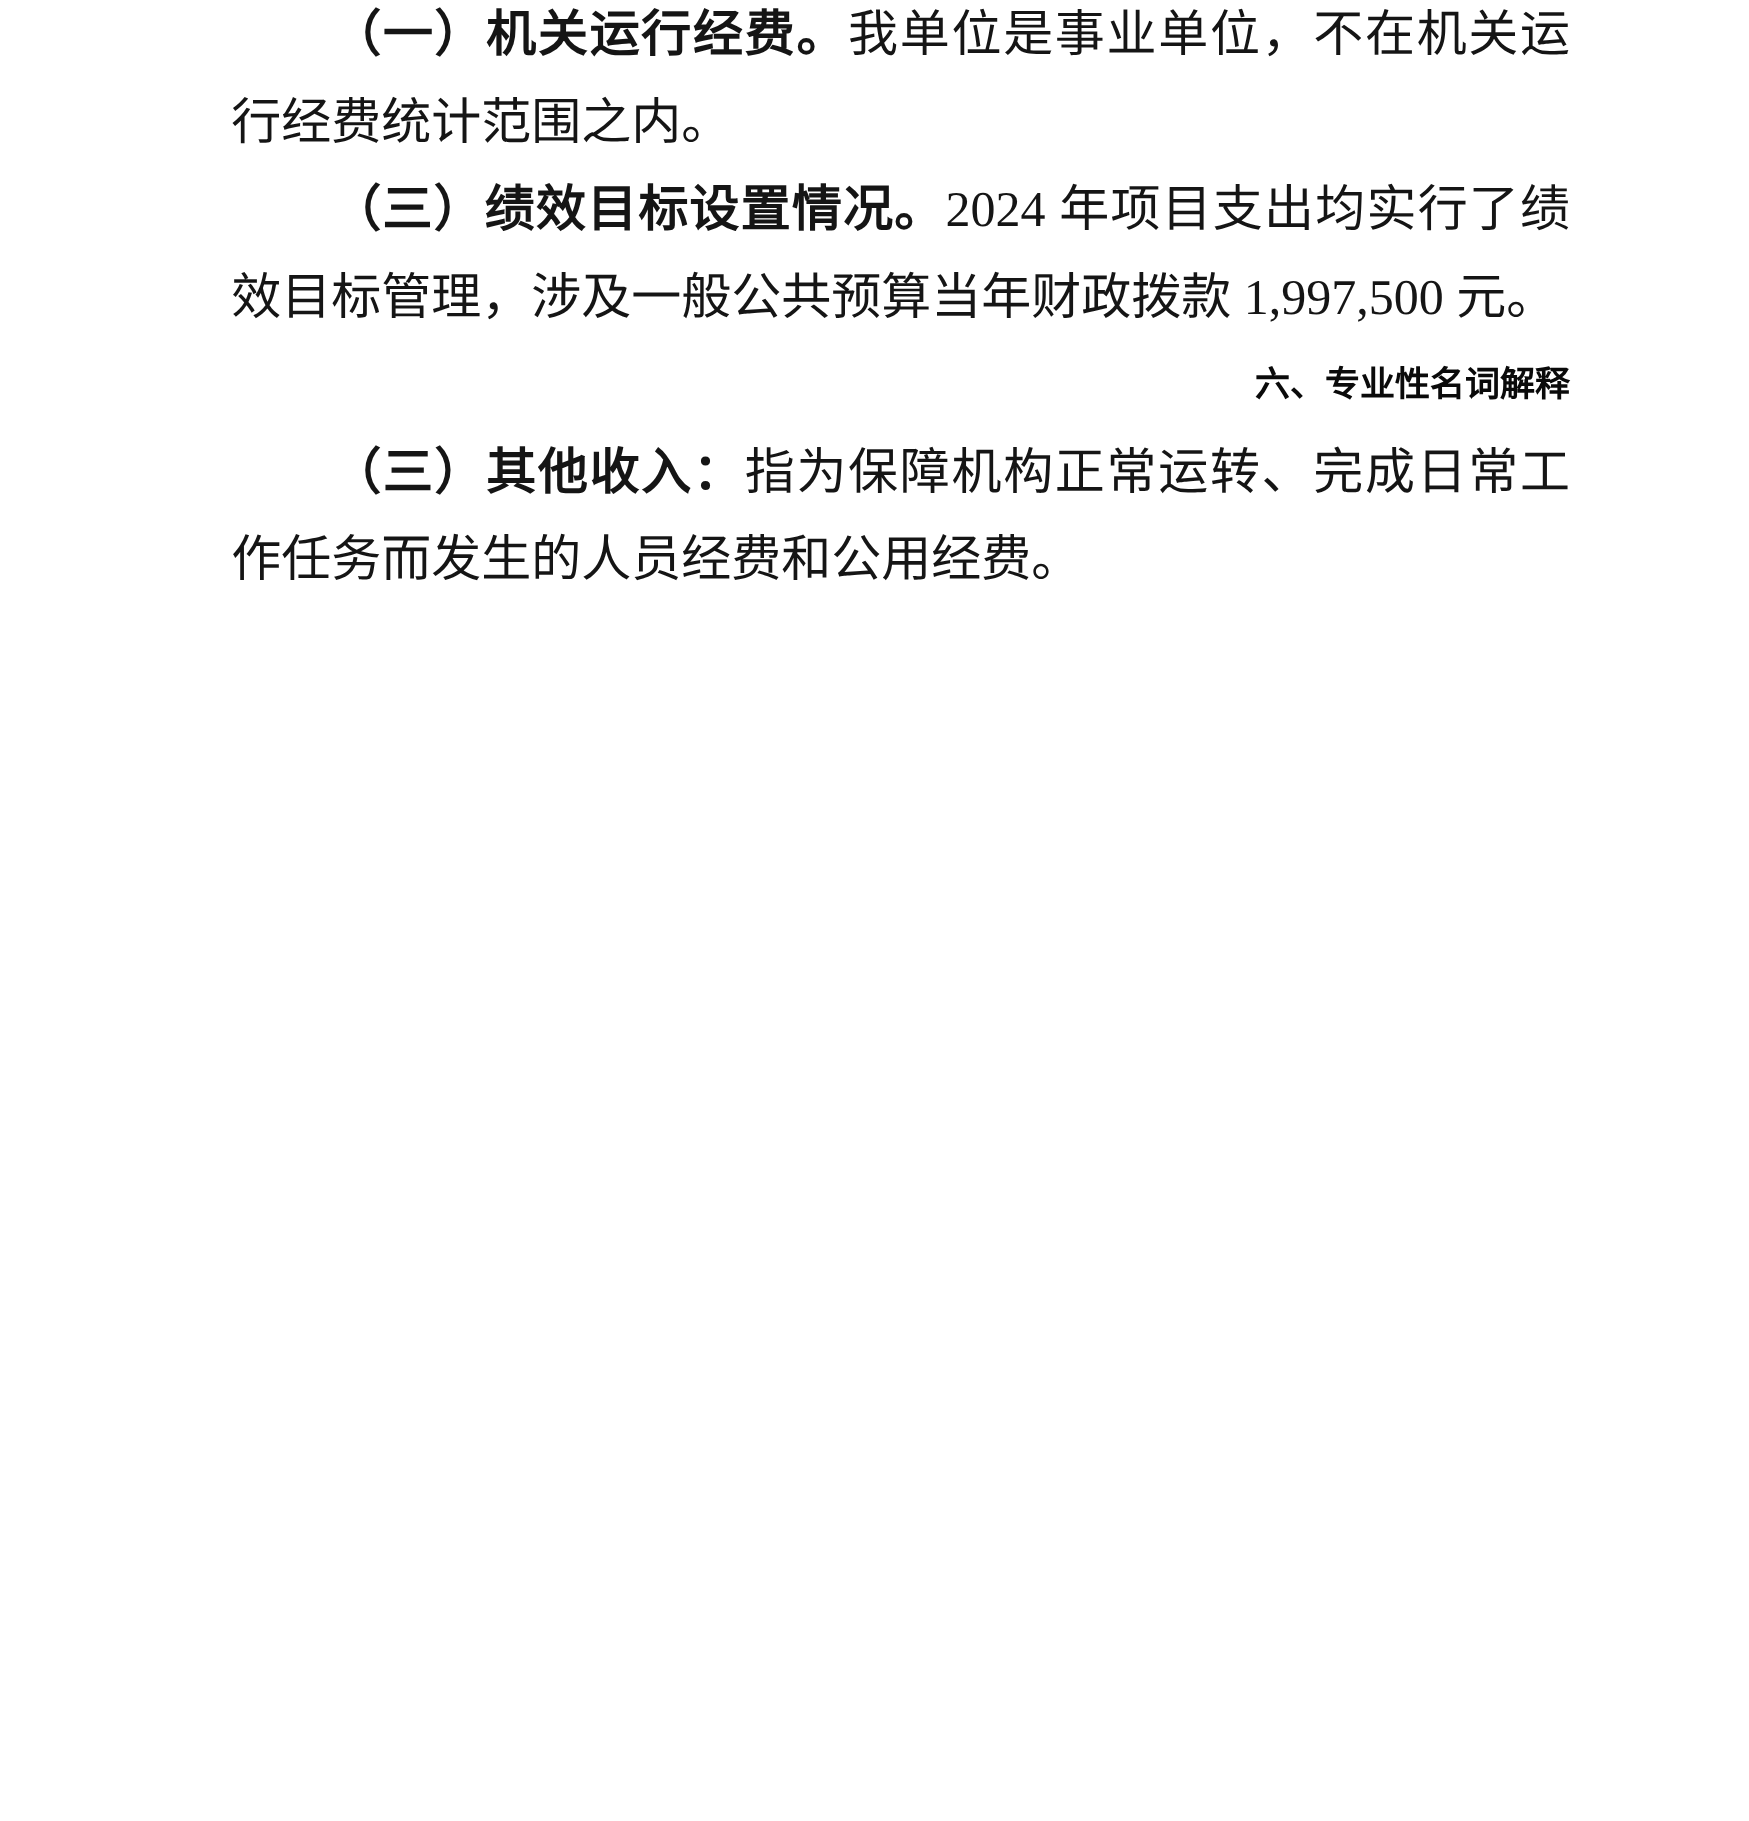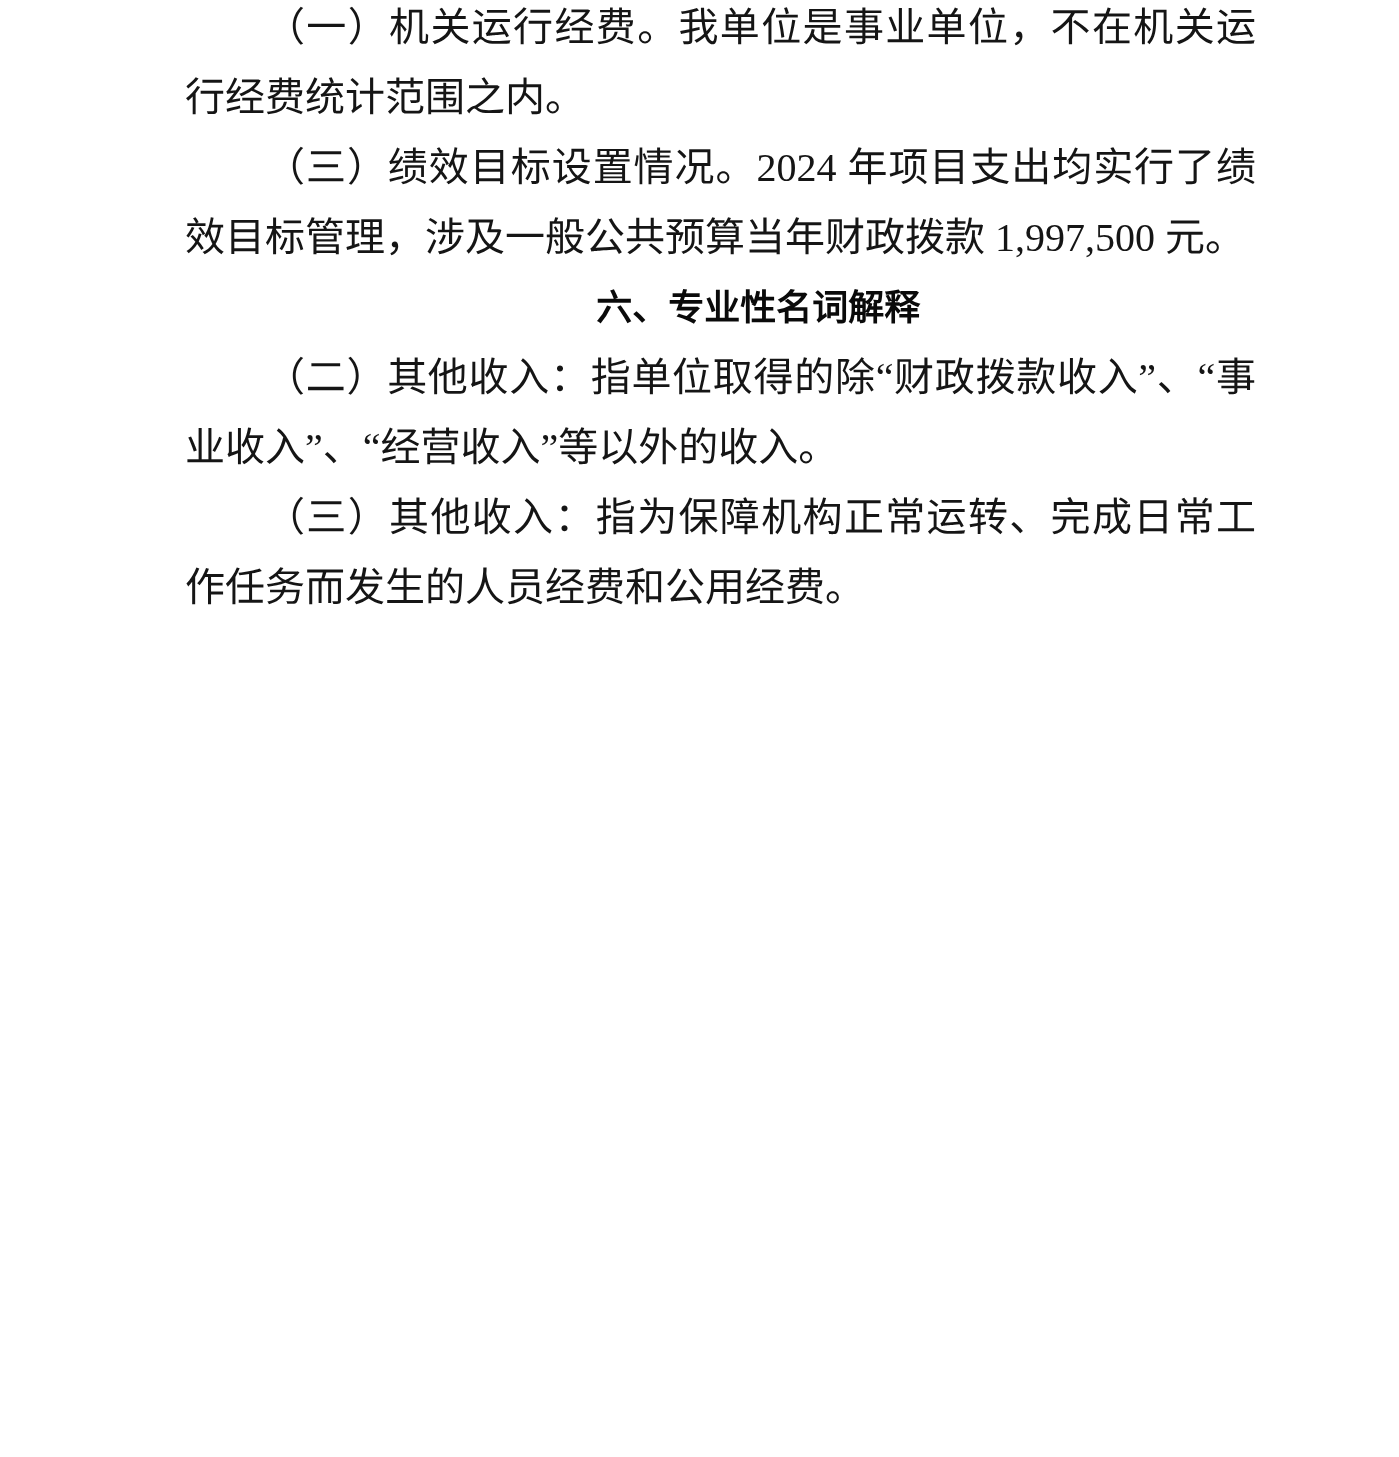--- a/index.html
+++ b/index.html
@@ -23,36 +23,35 @@
     line-height: 70px;
     color: #151515;
     text-align: justify;
   }
   p.para {
     margin: 0;
     padding: 0;
     text-indent: 2em;
   }
   p.para .lead {
-    font-weight: normal;
+    font-weight: bold;
   }
   h2.heading {
     margin: 0;
     padding: 0;
     text-indent: 2.1em;
     font-family: "Liberation Sans", "DejaVu Sans", sans-serif;
     font-weight: bold;
-    font-size: 36px;
+    font-size: 28px;
     line-height: 70px;
     color: #0a0a0a;
-    text-align: center;
+    text-align: right;
   }
 </style>
 </head>
 <body style="background: rgb(255, 255, 255);">
 
 <main class="doc-body" id="doc" style="color: rgb(21, 21, 21);">
     <p class="para"><span class="lead">（一）机关运行经费。</span><span>我单位是事业单位，不在机关运行经费统计范围之内。</span></p>
     <p class="para"><span class="lead">（三）绩效目标设置情况。</span><span>2024 年项目支出均实行了绩效目标管理，涉及一般公共预算当年财政拨款 1,997,500 元。</span></p>
     <h2 class="heading">六、专业性名词解释</h2>
-    <p class="para"><span class="lead">（二）其他收入：</span><span>指单位取得的除“财政拨款收入”、“事业收入”、“经营收入”等以外的收入。</span></p>
     <p class="para"><span class="lead">（三）其他收入：</span><span>指为保障机构正常运转、完成日常工作任务而发生的人员经费和公用经费。</span></p>
   </main>
 
 </body></html>

